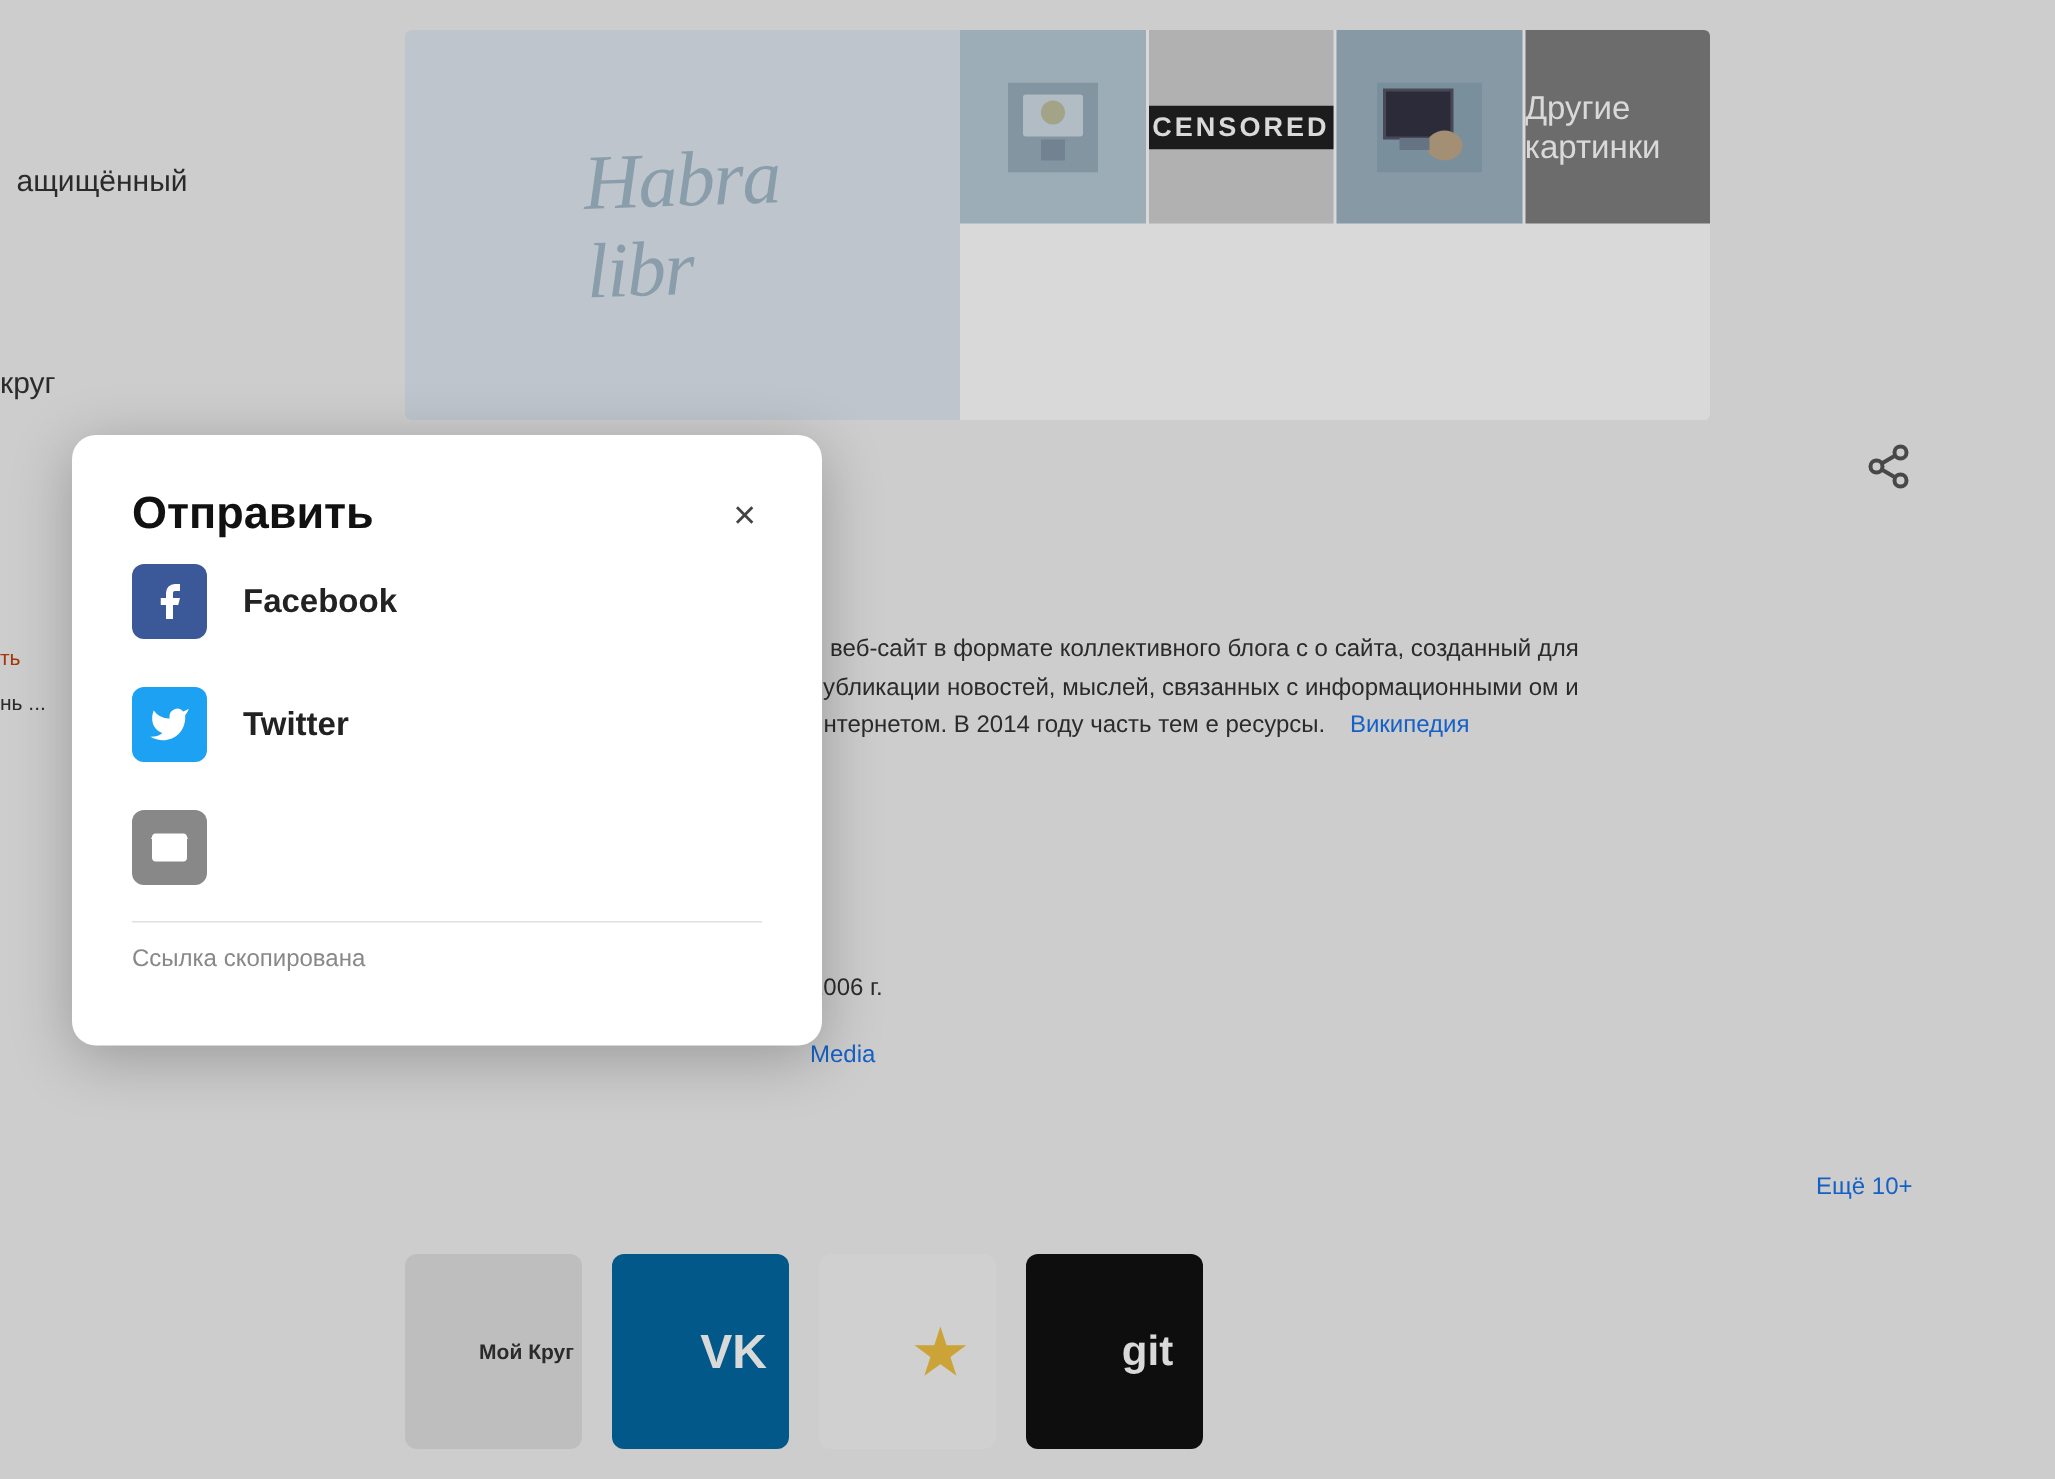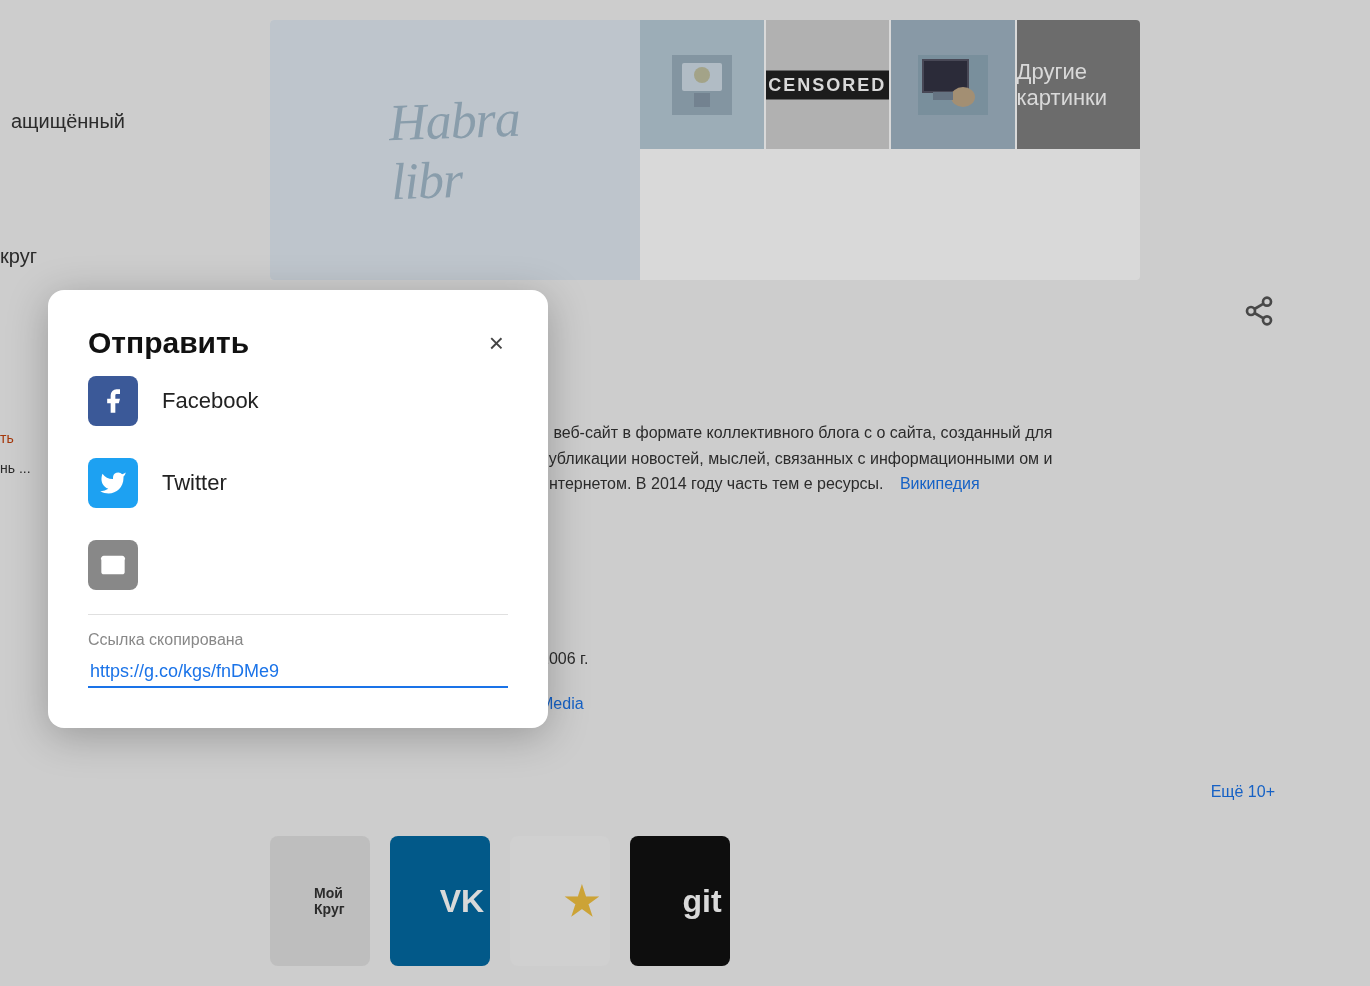--- a/index.html
+++ b/index.html
@@ -182,21 +182,21 @@
     
     .bottom-icons {
       position: absolute;
       bottom: 20px;
       left: 270px;
       display: flex;
       gap: 20px;
     }
 
     .bottom-icon {
-      width: 100px;
+      width: 118px;
       height: 130px;
       background: #888;
       border-radius: 8px;
       display: flex;
       align-items: center;
       justify-content: center;
       color: white;
       font-size: 14px;
       font-weight: bold;
       padding-left: 44px;
@@ -306,20 +306,21 @@
 
     .share-icon svg {
       width: 28px;
       height: 28px;
       fill: #fff;
     }
 
     .share-label {
       font-size: 22px;
       color: #222;
+      font-weight: bold;
     }
 
     .divider {
       border: none;
       border-top: 1px solid #e0e0e0;
       margin: 8px 0;
     }
 
     .link-copied-label {
       font-size: 16px;
@@ -439,21 +440,21 @@
     <div class="bottom-icon moy-krug">
       <span>Мой Круг</span>
     </div>
     <div class="bottom-icon vk">
       <span style="font-size:32px;font-weight:bold;">VK</span>
     </div>
     <div class="bottom-icon star">
       <span>★</span>
     </div>
     <div class="bottom-icon git">
-      <span style="font-size:32px;">git</span>
+      <span style="font-size:28px;">git</span>
     </div>
   </div>
 </div>
 
 <div class="overlay"></div>
 
 <div class="share-modal">
   <div class="modal-header">
     <span class="modal-title">Отправить</span>
     <button class="modal-close">×</button>
@@ -486,16 +487,13 @@
           <polyline points="22,6 12,13 2,6" style="fill:none;stroke:#fff;stroke-width:2"></polyline>
         </svg>
       </div>
     </button>
   </div>
 
   <hr class="divider">
 
   <div class="link-copied-label">Ссылка скопирована</div>
 
-  <div class="link-input-wrapper">
-    <input class="link-input" type="text" value="https://g.co/kgs/fnDMe9" style="">
-  </div>
 </div>
 
 </body></html>

